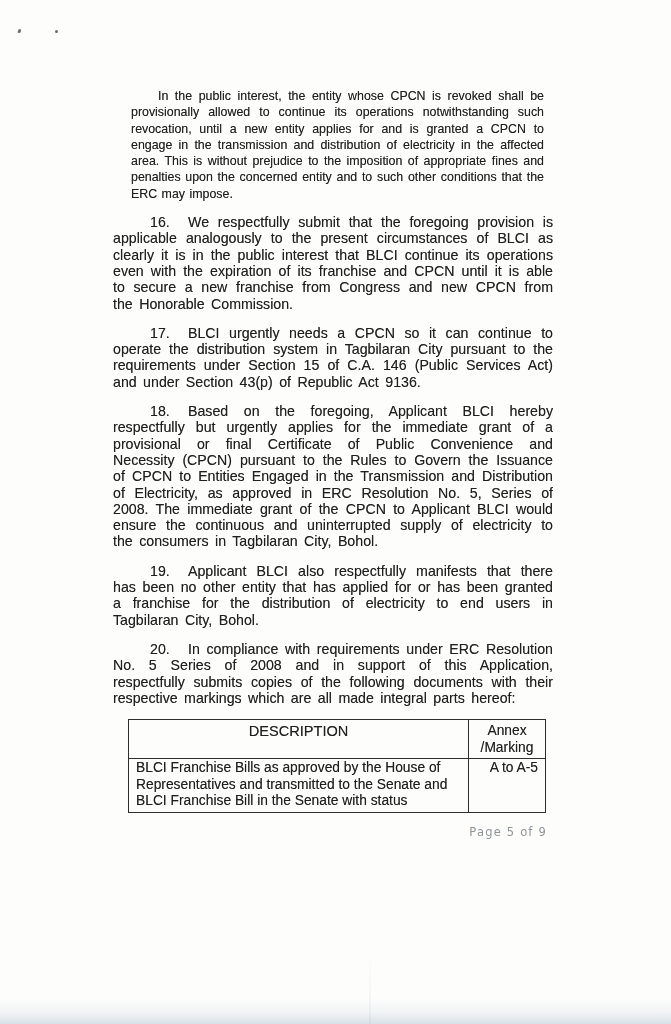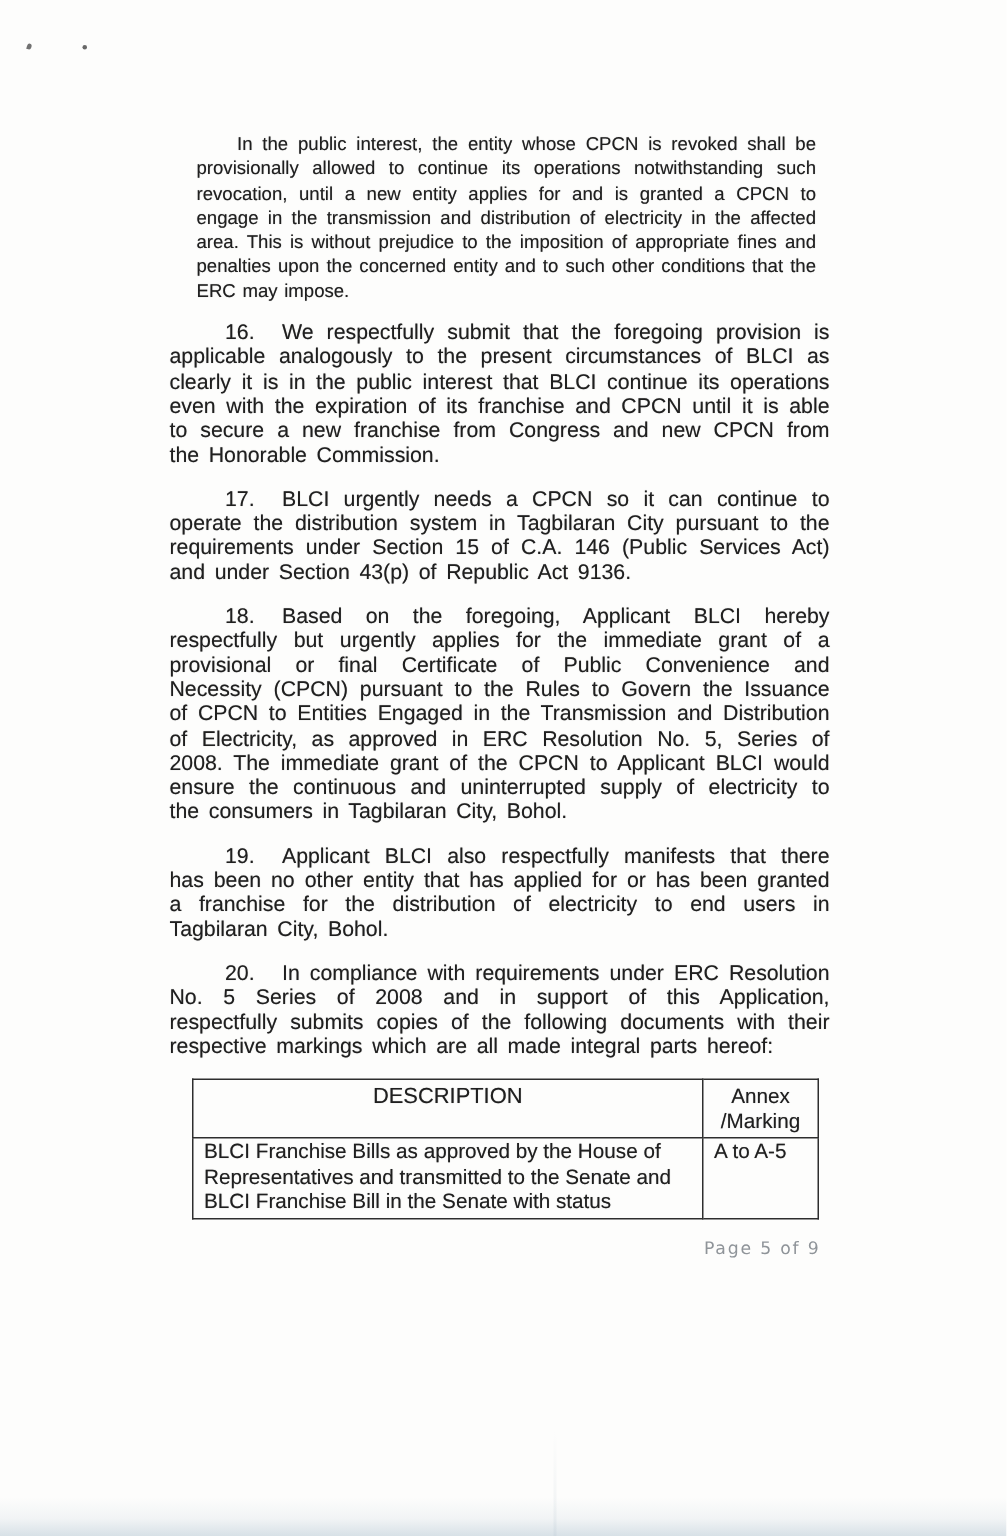--- a/index.html
+++ b/index.html
@@ -58,21 +58,21 @@
     border-radius:14px;
   }
   .doc-table th, .doc-table td {
     border:1.5px solid #2e2e2e;
     padding:1px 7px 2px 7px;
     vertical-align:top;
     font-weight:normal;
   }
   .doc-table th.desc-h { text-align:center; font-size:14.6px; padding-top:3px; padding-bottom:16px; }
   .doc-table th.mark-h { text-align:center; width:72px; padding:3px 2px 2px 2px; }
-  .doc-table td.mark-c { text-align:left; }
+  .doc-table td.mark-c { text-align:right; }
 
   .page-footer {
     margin:12px 6px 16px 0;
     text-align:right;
     font-family:"DejaVu Sans", sans-serif;
     font-size:11.5px; letter-spacing:1.2px;
     color:#8f9499;
     text-shadow:none;
   }
 </style>

